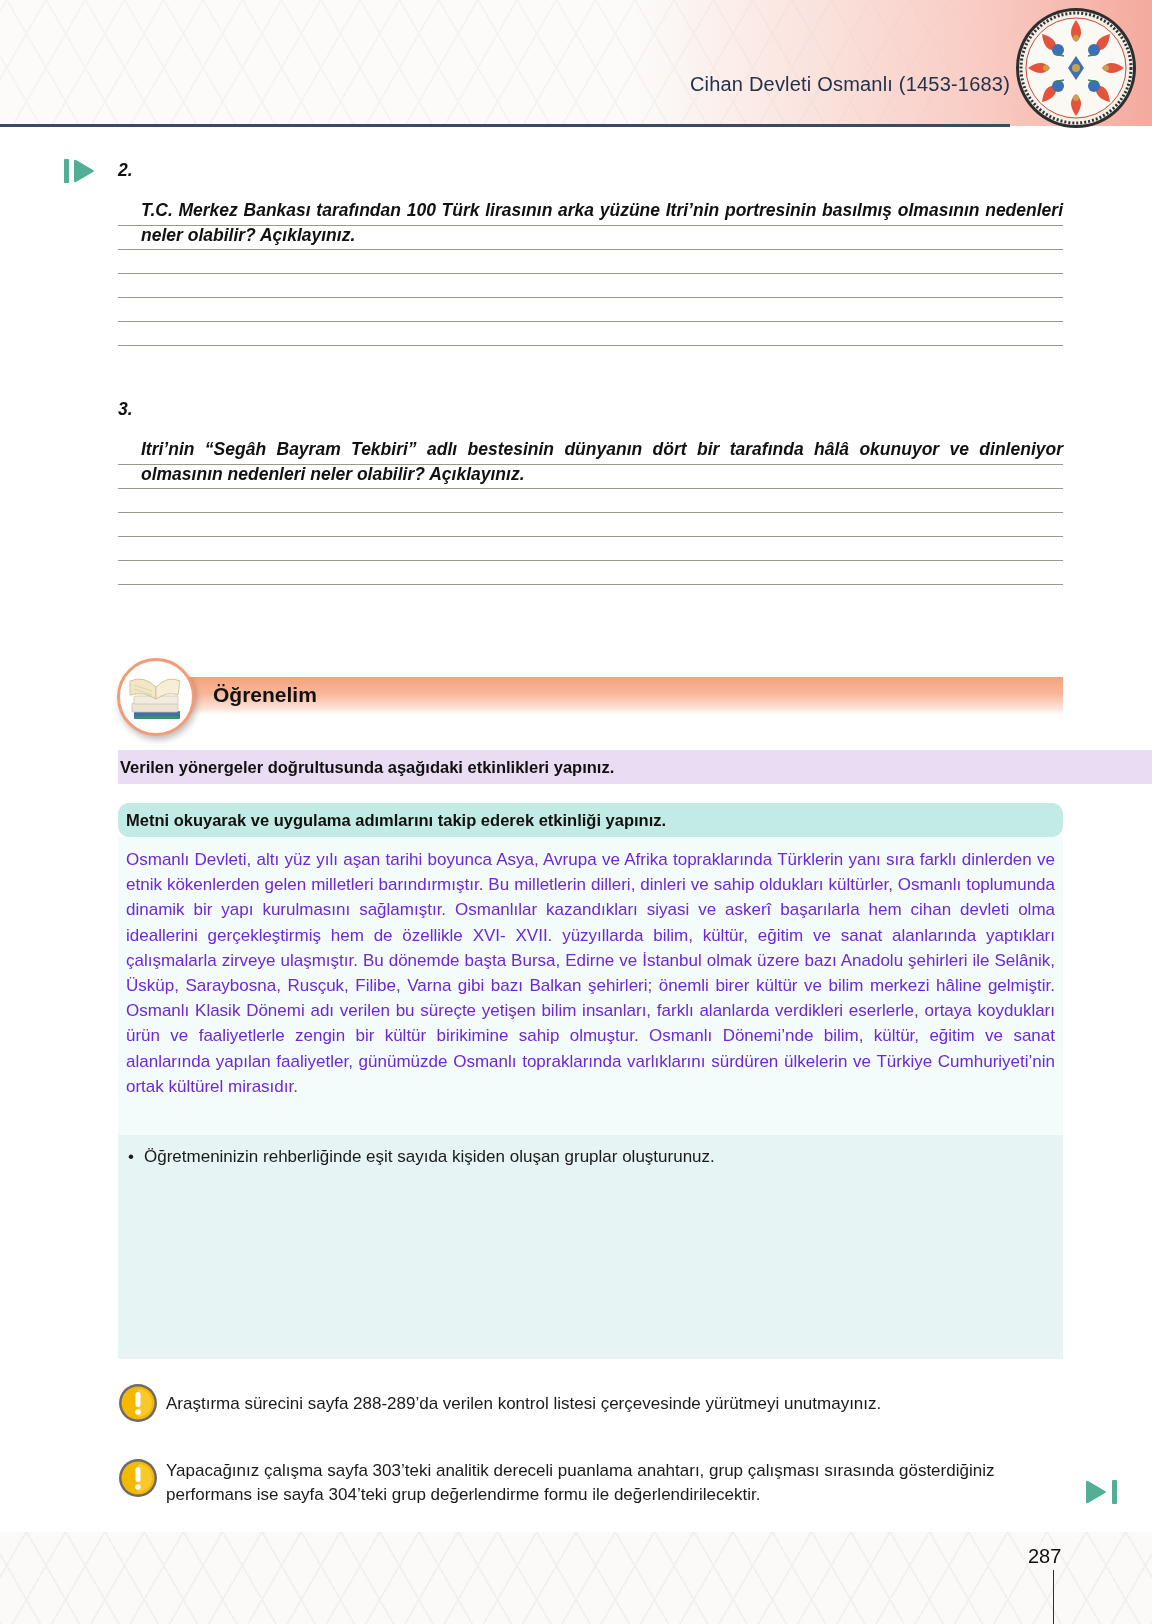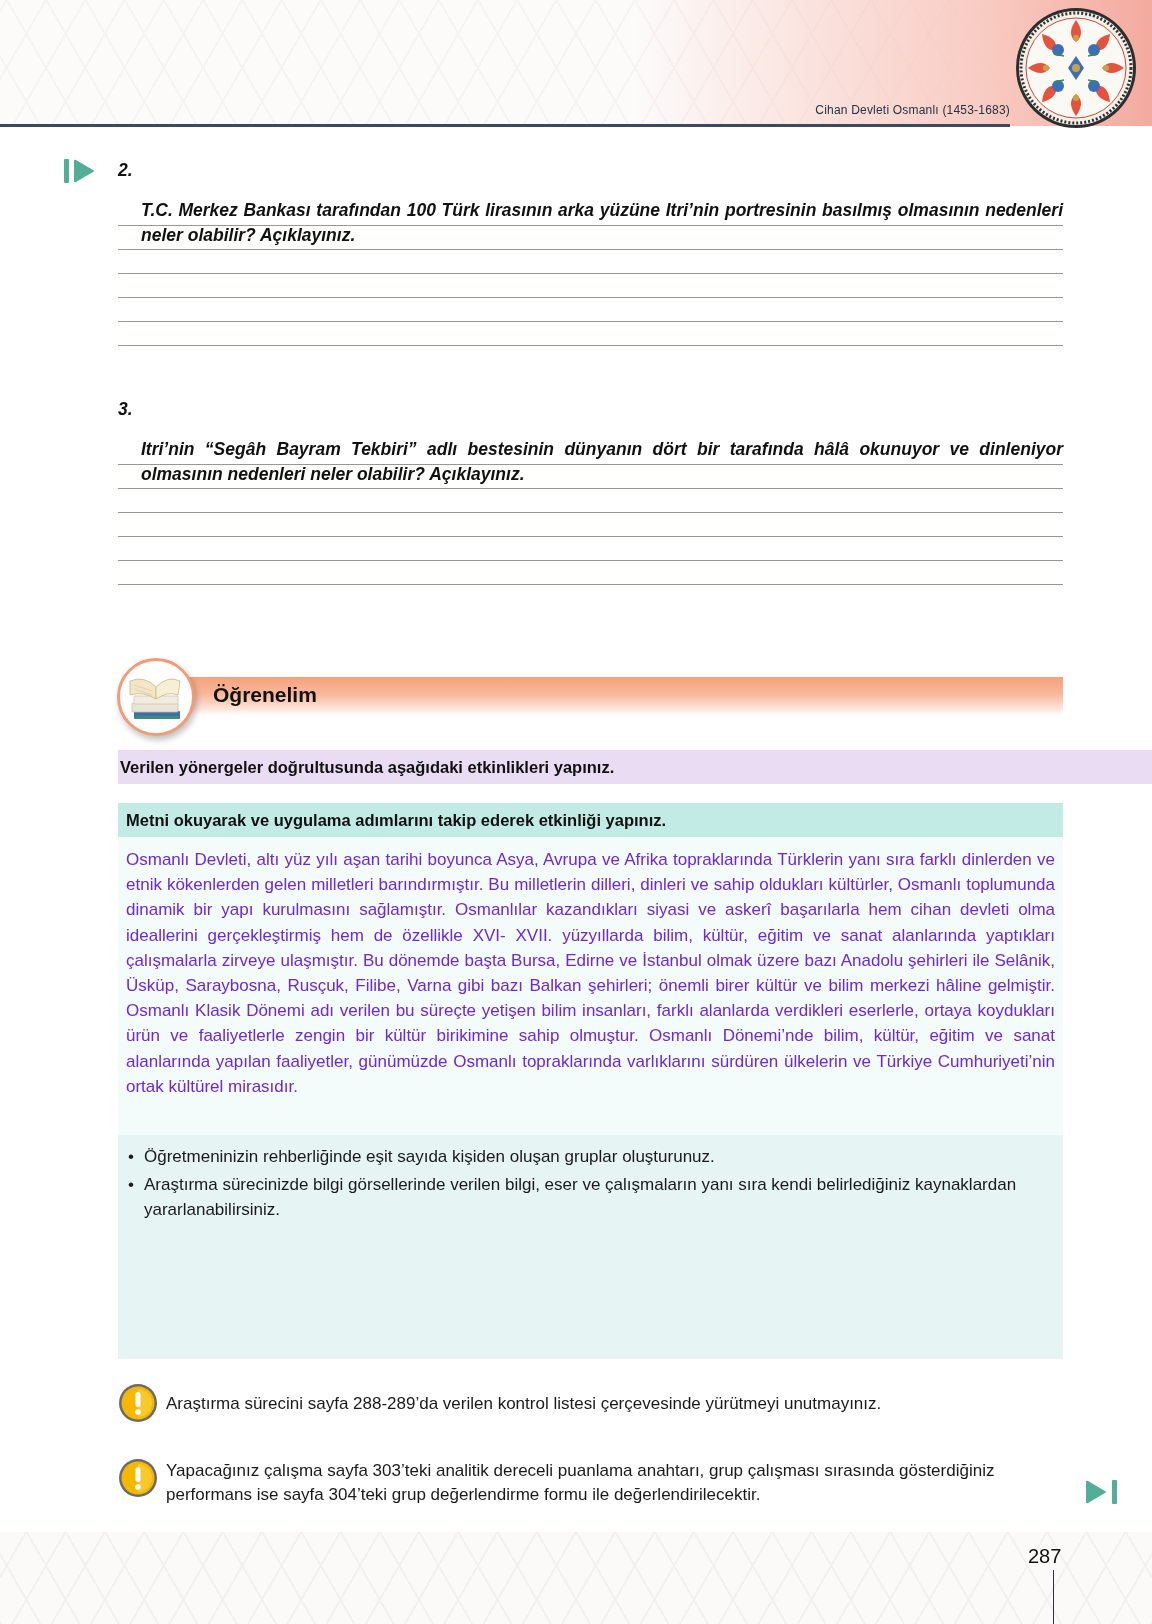--- a/index.html
+++ b/index.html
@@ -12,21 +12,21 @@
     background:
       linear-gradient(90deg, rgba(255,255,255,0) 0%, rgba(255,255,255,0) 55%, rgba(248,196,186,0.85) 85%, rgba(244,170,158,1) 100%),
       repeating-linear-gradient(60deg, #f6f4f2 0 2px, transparent 2px 34px),
       repeating-linear-gradient(-60deg, #f6f4f2 0 2px, transparent 2px 34px),
       #fcfbfa;
   }
   .header-rule {
     position: absolute; left: 0; top: 124px; width: 1010px; height: 3px; background: #3b4a63;
   }
   .header-title {
-    position: absolute; right: 142px; top: 103px; font-size: 12px; color: #233249;
+    position: absolute; right: 142px; top: 73px; font-size: 20px; color: #233249;
     letter-spacing: 0.2px;
   }
   .medallion {
     position: absolute; left: 1014px; top: 6px; width: 124px; height: 124px;
   }
 
   
   .footer {
     position: absolute; left: 0; top: 1532px; width: 1152px; height: 92px;
     background:
@@ -72,21 +72,21 @@
   .learn-title {
     position: absolute; left: 213px; top: 683px; font-size: 21px; font-weight: bold; color: #111;
   }
 
   .instr-bar {
     position: absolute; left: 118px; top: 750px; width: 1102px; height: 34px;
     background: #e9dcf3; font-size: 16.5px; font-weight: bold; padding: 8px 2px; color: #111;
   }
   .activity-head {
     position: absolute; left: 118px; top: 803px; width: 945px; height: 34px;
-    background: #c3ebe5; font-size: 16.5px; font-weight: bold; padding: 8px 8px; color: #111;
+    background: #c3ebe5; font-size: 16.5px; font-weight: bold; padding: 8px 8px; color: #111; border-radius: 11px;
   }
   .activity-body {
     position: absolute; left: 118px; top: 837px; width: 945px; height: 298px;
     background: #f3fcfb; padding: 10px 8px;
     font-size: 17px; line-height: 25.2px; color: #6d28d9; text-align: justify;
   }
   .activity-steps {
     position: absolute; left: 118px; top: 1135px; width: 945px; height: 224px;
     background: #e6f4f3; padding: 9px 8px;
     font-size: 17px; line-height: 25.2px; color: #1a1a1a;
@@ -198,21 +198,20 @@
     <path d="M14 24 l18 6 M14 28 l18 6" stroke="#d5c49a" stroke-width="0.6"></path>
   </svg>
 </div>
 <div class="learn-title">Öğrenelim</div>
 
 <div class="instr-bar">Verilen yönergeler doğrultusunda aşağıdaki etkinlikleri yapınız.</div>
 <div class="activity-head">Metni okuyarak ve uygulama adımlarını takip ederek etkinliği yapınız.</div>
 <div class="activity-body">Osmanlı Devleti, altı yüz yılı aşan tarihi boyunca Asya, Avrupa ve Afrika topraklarında Türklerin yanı sıra farklı dinlerden ve etnik kökenlerden gelen milletleri barındırmıştır. Bu milletlerin dilleri, dinleri ve sahip oldukları kültürler, Osmanlı toplumunda dinamik bir yapı kurulmasını sağlamıştır. Osmanlılar kazandıkları siyasi ve askerî başarılarla hem cihan devleti olma ideallerini gerçekleştirmiş hem de özellikle XVI- XVII. yüzyıllarda bilim, kültür, eğitim ve sanat alanlarında yaptıkları çalışmalarla zirveye ulaşmıştır. Bu dönemde başta Bursa, Edirne ve İstanbul olmak üzere bazı Anadolu şehirleri ile Selânik, Üsküp, Saraybosna, Rusçuk, Filibe, Varna gibi bazı Balkan şehirleri; önemli birer kültür ve bilim merkezi hâline gelmiştir. Osmanlı Klasik Dönemi adı verilen bu süreçte yetişen bilim insanları, farklı alanlarda verdikleri eserlerle, ortaya koydukları ürün ve faaliyetlerle zengin bir kültür birikimine sahip olmuştur. Osmanlı Dönemi’nde bilim, kültür, eğitim ve sanat alanlarında yapılan faaliyetler, günümüzde Osmanlı topraklarında varlıklarını sürdüren ülkelerin ve Türkiye Cumhuriyeti’nin ortak kültürel mirasıdır.</div>
 <ul class="activity-steps">
   <li>Öğretmeninizin rehberliğinde eşit sayıda kişiden oluşan gruplar oluşturunuz.</li>
-  <li>Araştırma sürecinizde bilgi görsellerinde verilen bilgi, eser ve çalışmaların yanı sıra kendi belirlediğiniz kaynaklardan yararlanabilirsiniz.</li>
 </ul>
 
 <div class="note note1">
   <svg class="warn" viewBox="0 0 40 40">
     <circle cx="20" cy="20" r="19" fill="#6b6b6b"></circle>
     <circle cx="20" cy="20" r="16.5" fill="#f5b800"></circle>
     <path d="M20 6 a14 14 0 0 1 0 28z" fill="#f9c82a"></path>
     <rect x="17.5" y="9" width="5" height="15" rx="2.5" fill="#ffffff"></rect>
     <circle cx="20" cy="29" r="2.8" fill="#ffffff"></circle>
   </svg>

